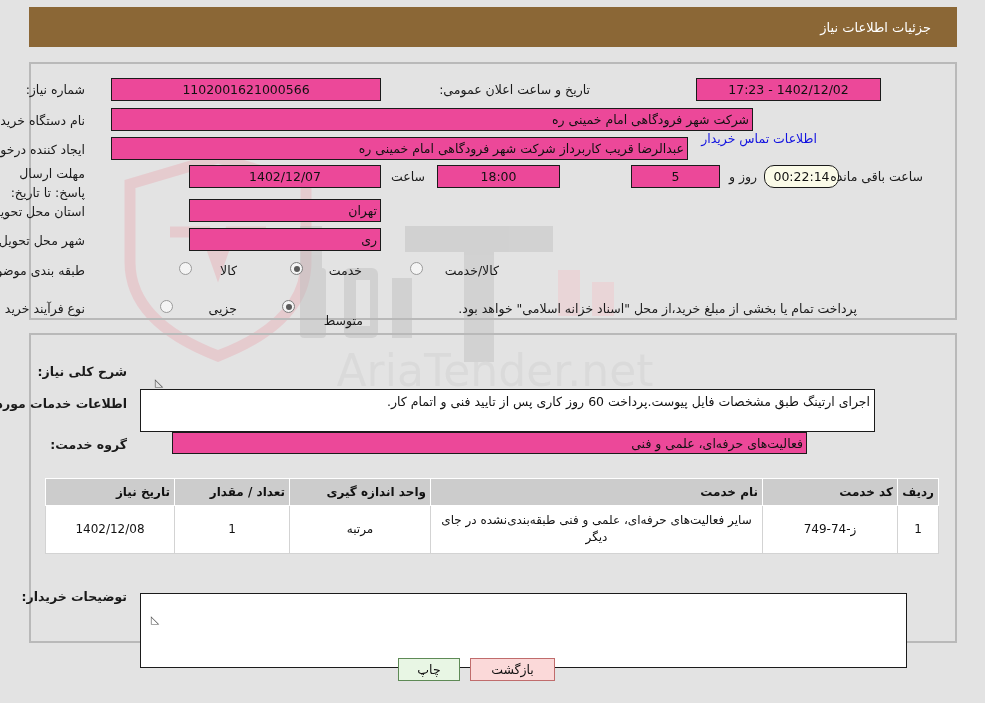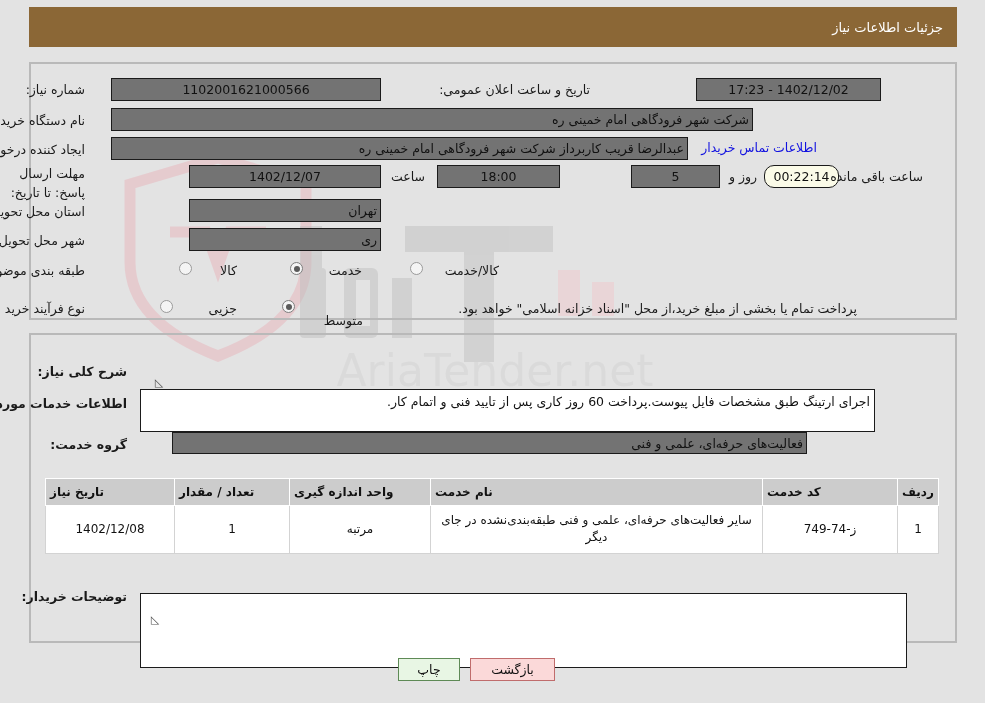--- a/index.html
+++ b/index.html
@@ -32,21 +32,21 @@
     position: absolute;
     top: 7px; right: 28px;
     width: 928px;
     height: 40px;
     background: #8b6736;
     color: #ffffff;
     font-size: 13px;
     display: flex;
     align-items: center;
     justify-content: flex-start;
-    padding-right: 14px;
+    padding-right: 26px;
     box-sizing: border-box;
     z-index: 3;
   }
 
   
   .panel {
     position: absolute;
     background: transparent;
     border: 2px solid #b9b9b9;
     box-sizing: border-box;
@@ -61,21 +61,21 @@
     position: absolute;
     font-size: 12.5px;
     color: #1a1a1a;
     white-space: nowrap;
     z-index: 4;
   }
   .lbl-b { font-weight: bold; }
 
   .fld {
     position: absolute;
-    background: #737373;
+    background: #ec4899;
     border: 1px solid #1b1b1b;
     box-sizing: border-box;
     font-size: 12.5px;
     color: #111;
     display: flex;
     align-items: center;
     z-index: 4;
     font-family: "DejaVu Sans", "Liberation Sans", sans-serif;
     overflow: hidden;
     white-space: nowrap;
@@ -146,21 +146,21 @@
     z-index: 4;
     font-size: 12px;
     background: #ffffff;
   }
   .tbl th {
     background: #cccccc;
     border: 1px solid #ffffff;
     color: #111;
     font-weight: bold;
     padding: 6px 4px;
-    text-align: left;
+    text-align: right;
     white-space: nowrap;
   }
   .tbl td {
     background: #ffffff;
     border: 1px solid #d3d3d3;
     color: #111;
     padding: 6px 6px;
     text-align: center;
     vertical-align: middle;
   }
@@ -223,21 +223,21 @@
 <div class="lbl" style="top:82px; right:900px;">شماره نیاز:</div>
 <div class="fld center" style="top:78px; right:604px; width:270px; height:23px;">1102001621000566</div>
 <div class="lbl" style="top:82px; right:395px;">تاریخ و ساعت اعلان عمومی:</div>
 <div class="fld center" style="top:78px; right:104px; width:185px; height:23px;">1402/12/02 - 17:23</div>
 
 <div class="lbl" style="top:113px; right:900px;">نام دستگاه خریدار:</div>
 <div class="fld right" style="top:108px; right:232px; width:642px; height:23px;">شرکت شهر فرودگاهی امام خمینی  ره</div>
 
 <div class="lbl" style="top:142px; right:900px;">ایجاد کننده درخواست:</div>
 <div class="fld right" style="top:137px; right:297px; width:577px; height:23px;">عبدالرضا قریب کاربرداز شرکت شهر فرودگاهی امام خمینی  ره</div>
-<div class="link" style="top:140px; right:168px;">اطلاعات تماس خریدار</div>
+<div class="link" style="top:131px; right:168px;">اطلاعات تماس خریدار</div>
 
 <div class="lbl" style="top:165px; right:900px; width:90px; white-space:normal; line-height:1.5;">مهلت ارسال پاسخ: تا تاریخ:</div>
 <div class="fld center" style="top:165px; right:604px; width:192px; height:23px;">1402/12/07</div>
 <div class="lbl" style="top:169px; right:560px;">ساعت</div>
 <div class="fld center" style="top:165px; right:425px; width:123px; height:23px;">18:00</div>
 <div class="fld center" style="top:165px; right:265px; width:89px; height:23px;">5</div>
 <div class="lbl" style="top:169px; right:228px;">روز و</div>
 <div class="fld center cream" style="top:165px; right:146px; width:75px; height:23px;">00:22:14</div>
 <div class="lbl" style="top:169px; right:62px;">ساعت باقی مانده</div>
 

